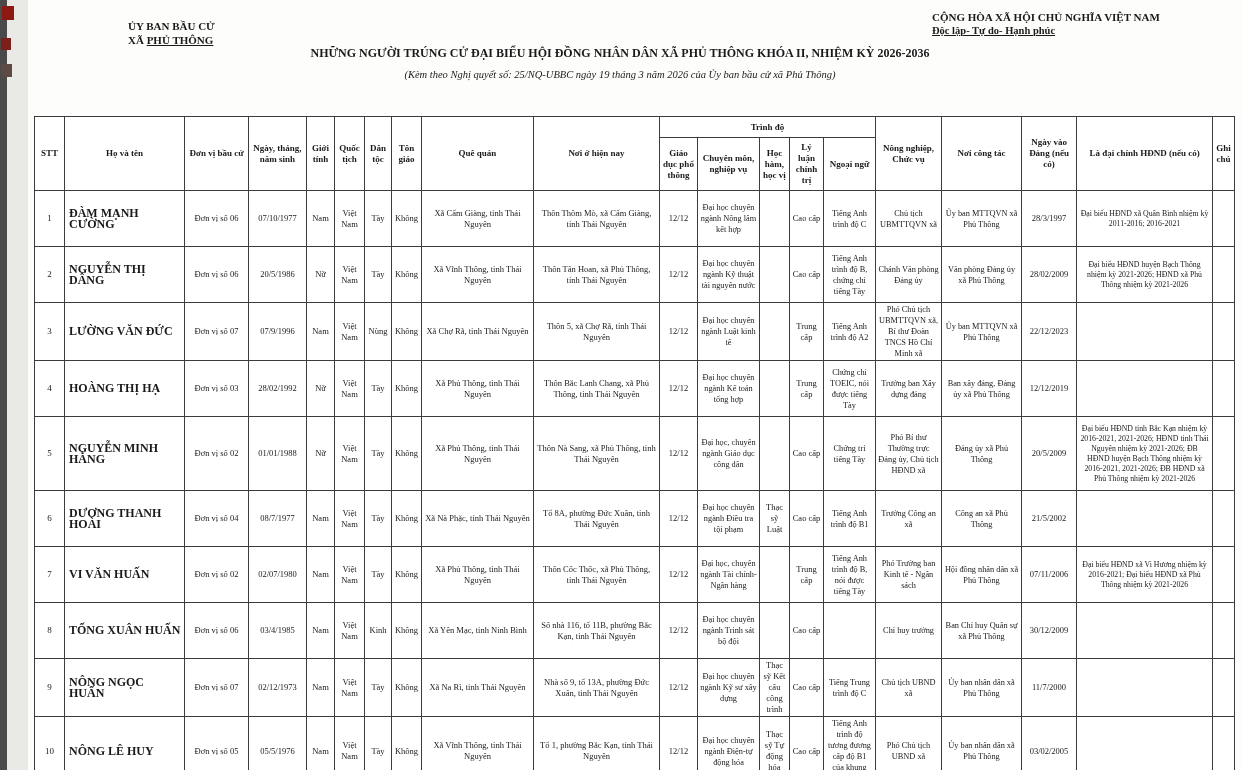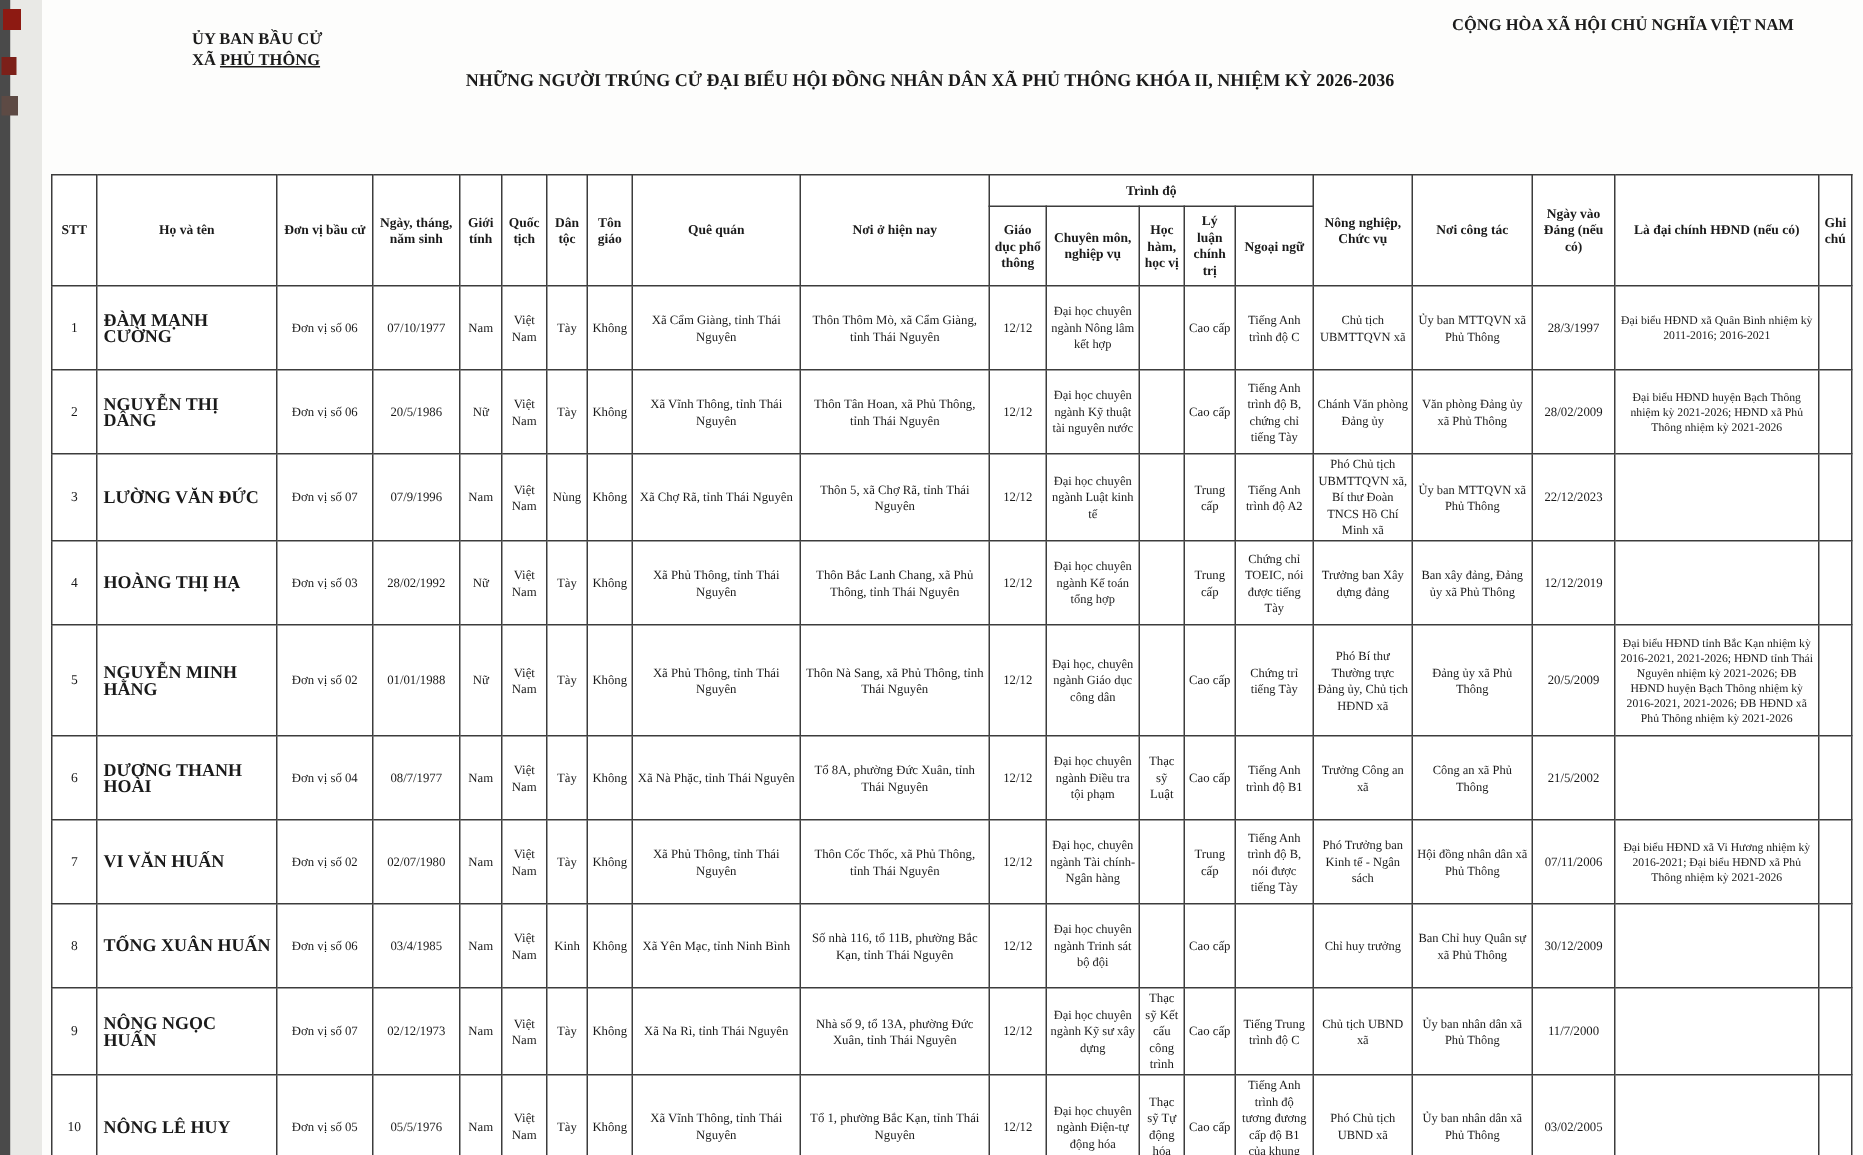--- a/index.html
+++ b/index.html
@@ -13,21 +13,21 @@
   .scan-edge{position:absolute;left:0;top:0;width:7px;height:770px;background:#4a4a4a;}
   .scan-gutter{position:absolute;left:7px;top:0;width:21px;height:770px;background:#e9e9e6;}
   .scan-mark{position:absolute;background:#8d1a12;}
   .m1{left:2px;top:6px;width:12px;height:14px;}
   .m2{left:1px;top:38px;width:10px;height:12px;background:#7c2019;}
   .m3{left:1px;top:64px;width:11px;height:13px;background:#5d4a44;}
 
   
   .org-block{position:absolute;left:128px;top:19px;font-weight:bold;font-size:11px;line-height:14px;}
   .org-block .u{text-decoration:underline;}
-  .motto-block{position:absolute;right:10px;top:10px;text-align:center;font-weight:bold;font-size:11px;line-height:14px;width:300px;}
+  .motto-block{position:absolute;right:10px;top:10px;text-align:left;font-weight:bold;font-size:11px;line-height:14px;width:300px;}
   .motto-block .line2{text-decoration:underline;font-size:10.5px;}
 
   .title-block{position:absolute;left:120px;top:38px;width:1000px;text-align:center;}
   .title-1{font-weight:bold;font-size:11.5px;}
   .title-2{font-weight:bold;font-size:12px;margin-top:8px;}
   .title-3{font-style:italic;font-size:10.5px;margin-top:8px;}
 
   
   .tbl-wrap{position:absolute;left:34px;top:116px;}
   table{border-collapse:collapse;table-layout:fixed;width:1200px;background:#fff;}
@@ -52,24 +52,26 @@
 <div class="scan-mark m2"></div>
 <div class="scan-mark m3"></div>
 
 <div class="org-block">
   <div>ỦY BAN BẦU CỬ</div>
   <div><span>XÃ </span><span class="u">PHỦ THÔNG</span></div>
 </div>
 
 <div class="motto-block">
   <div>CỘNG HÒA XÃ HỘI CHỦ NGHĨA VIỆT NAM</div>
+  <div class="line2">Độc lập- Tự do- Hạnh phúc</div>
 </div>
 
 <div class="title-block">
   <div class="title-2">NHỮNG NGƯỜI  TRÚNG CỬ ĐẠI BIỂU HỘI ĐỒNG NHÂN DÂN XÃ PHỦ THÔNG KHÓA II, NHIỆM KỲ 2026-2036</div>
+  <div class="title-3">(Kèm theo Nghị quyết số:  25/NQ-UBBC ngày  19 tháng 3 năm 2026 của Ủy ban bầu cử xã Phủ Thông)</div>
 </div>
 
 <div class="tbl-wrap">
 <table>
   <colgroup>
     <col style="width:30px">
         <col style="width:120px">
         <col style="width:64px">
         <col style="width:58px">
     <col style="width:28px">

